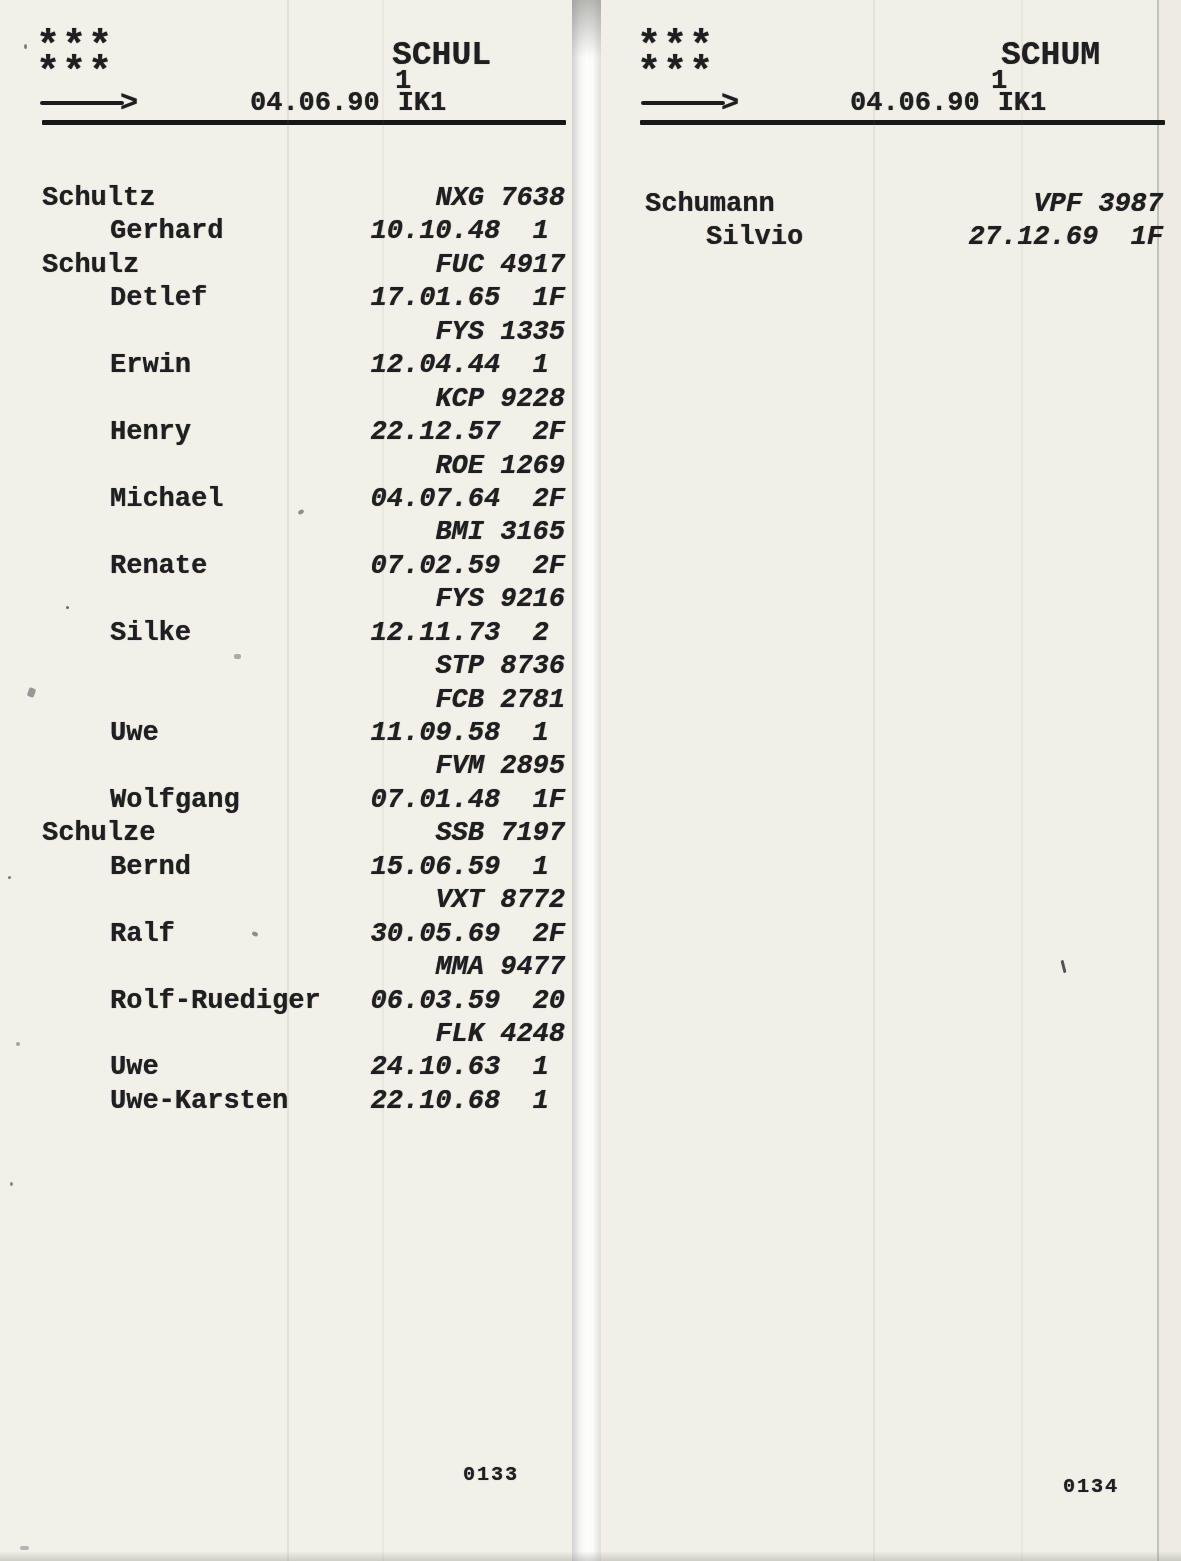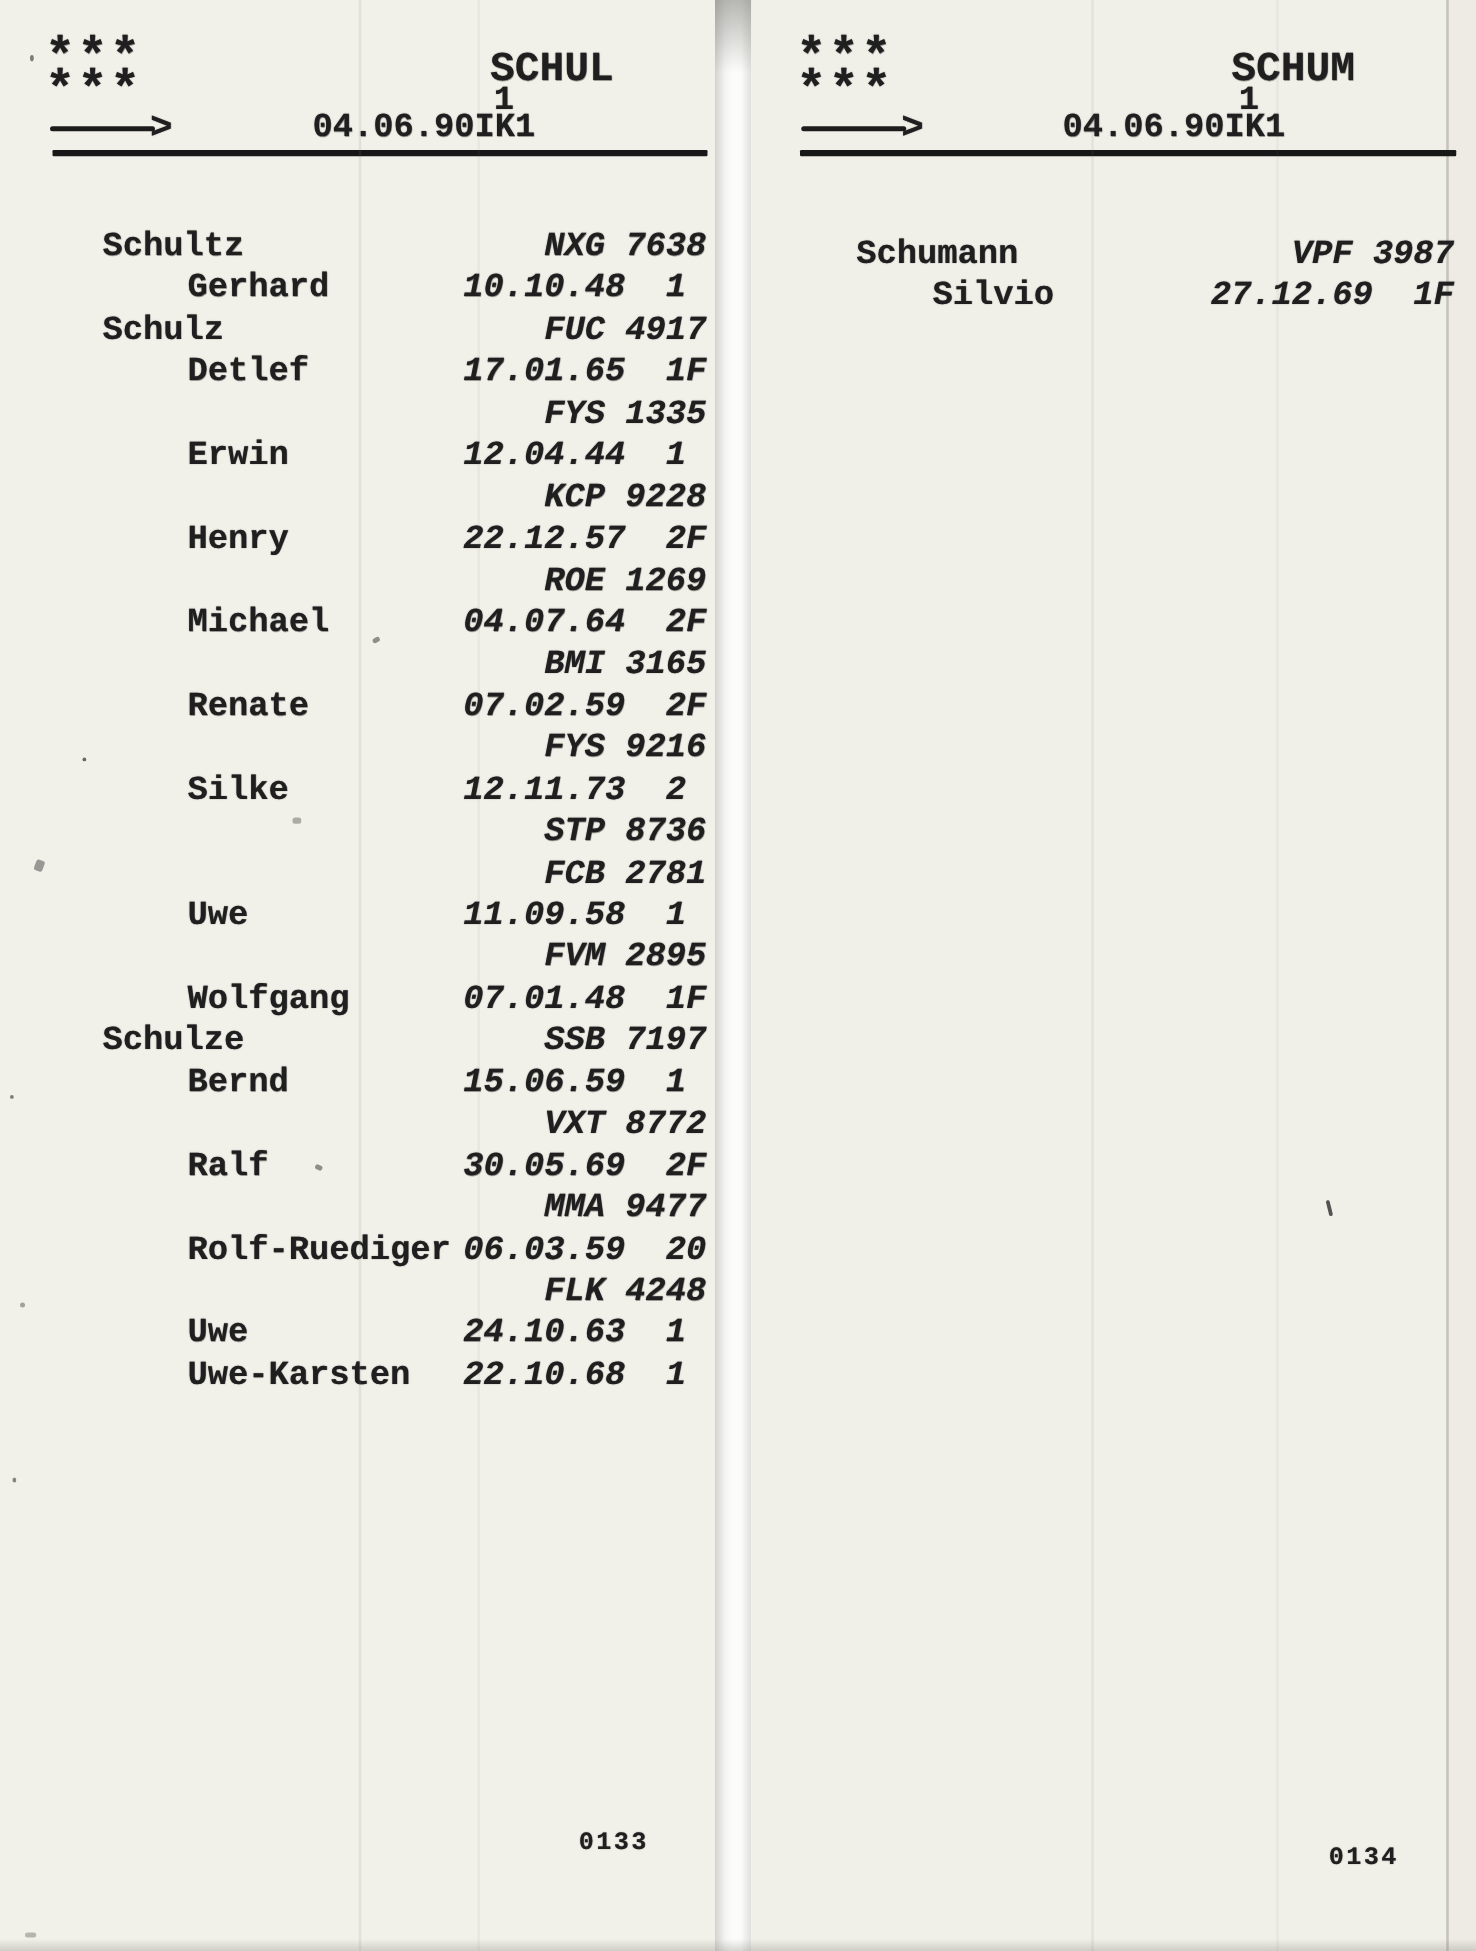--- a/index.html
+++ b/index.html
@@ -26,33 +26,33 @@
   .bottom-shadow{
     position:absolute;left:0;right:0;bottom:0;height:10px;
     background:linear-gradient(180deg,rgba(140,140,132,0),rgba(140,140,132,.35));
   }
   
   .stars{position:absolute;left:36px;font-size:40px;font-weight:bold;letter-spacing:2px;line-height:28px;height:28px;}
   .stars.s1{top:34px;} .stars.s2{top:60px;}
   .arrow{position:absolute;left:40px;top:96px;width:104px;height:16px;}
   .arrow .shaft{position:absolute;left:0;top:5px;width:84px;height:4px;background:#1c1c1c;border-radius:2px;}
   .arrow .head{position:absolute;left:80px;top:-8px;font-size:30px;font-weight:bold;line-height:30px;}
-  .dateline{position:absolute;top:90px;left:250px;display:flex;font-size:27px;font-weight:bold;line-height:27px;white-space:pre;}
+  .dateline{position:absolute;top:90px;left:250px;display:flex;gap:18px;font-size:27px;font-weight:bold;line-height:27px;white-space:pre;}
   .title{position:absolute;top:42px;left:392px;font-size:33px;font-weight:bold;line-height:27px;}
   .titlenum{position:absolute;top:68px;left:395px;font-size:27px;font-weight:bold;line-height:27px;}
   .rule{position:absolute;top:120px;left:42px;width:524px;height:5px;background:#181818;border-radius:1px;}
   
-  .rows{position:absolute;top:182px;left:42px;right:7px;font-size:27px;font-weight:bold;margin-left:40px;}
+  .rows{position:absolute;top:182px;left:42px;right:7px;font-size:27px;font-weight:bold;}
   .row{position:relative;height:33.45px;line-height:33.45px;white-space:pre;}
   .nm{position:absolute;left:0;}
   .nm.ind{left:68px;}
   .val{position:absolute;right:0;white-space:pre;font-style:italic;}
   .pagenum{position:absolute;left:463px;top:1462px;font-size:20px;font-weight:bold;letter-spacing:2px;line-height:26px;}
   
-  .sheet.right .title{left:384px;text-align:right;}
+  .sheet.right .title{left:400px;text-align:right;}
   .sheet.right .titlenum{left:390px;}
   .sheet.right .dateline{left:249px;}
   .sheet.right .rule{left:39px;width:525px;}
   .sheet.right .rows{left:44px;right:18px;top:188px;}
   .sheet.right .nm.ind{left:61px;}
   .sheet.right .pagenum{left:462px;top:1474px;}
   
   .crease{position:absolute;top:0;bottom:0;width:2px;background:rgba(120,120,108,.12);}
   .crease.c1{left:287px;}
   .crease.c2{left:382px;background:rgba(120,120,108,.07);}

